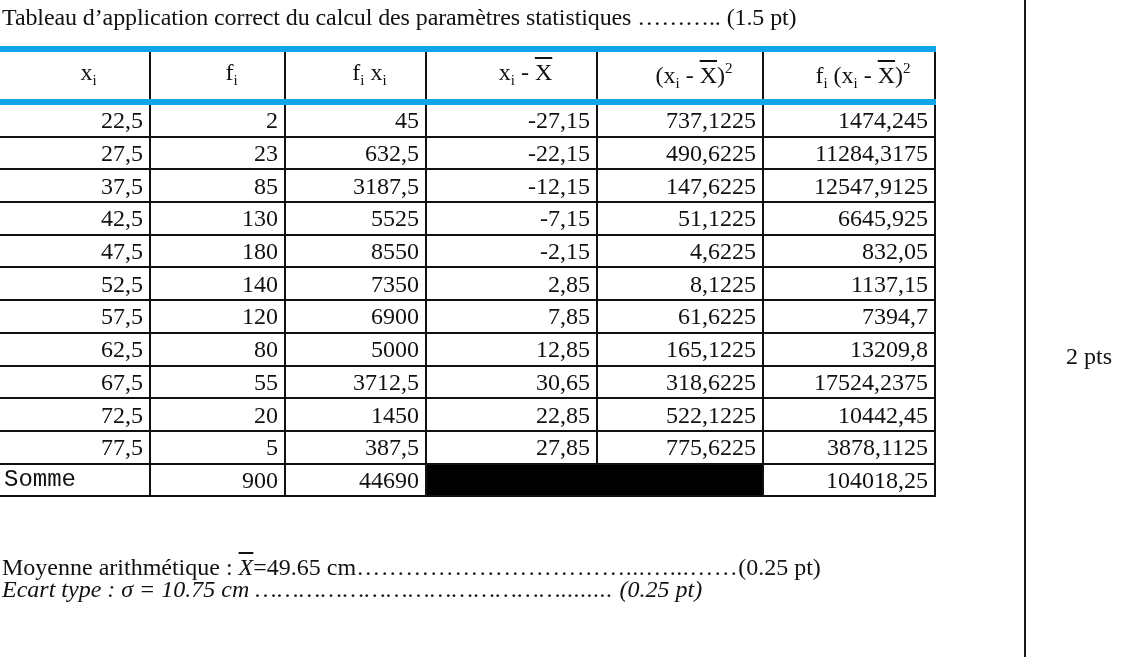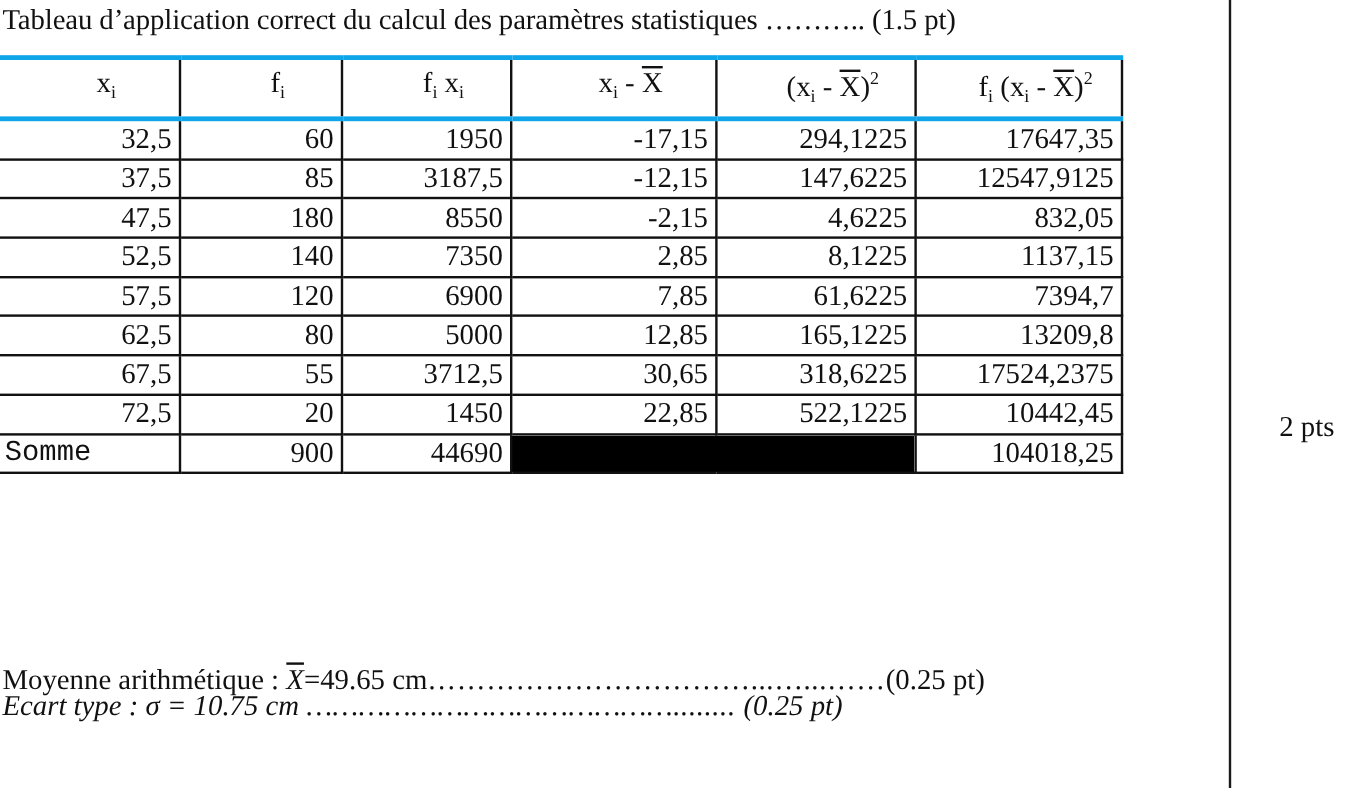--- a/index.html
+++ b/index.html
@@ -24,21 +24,21 @@
     position: absolute; left: 0; top: 46px;
     border-collapse: collapse; table-layout: fixed;
     font-size: 24px;
   }
   table.stats td, table.stats th {
     border: 2px solid #111111;
     padding: 0 6px 0 4px;
     height: 30.7px; line-height: 30px;
     white-space: nowrap; overflow: hidden;
   }
-  table.stats tr:first-child td, table.stats tr:first-child th { border-top: 4px solid #0ea5e9; padding-left: 34px; }
+  table.stats tr:first-child td, table.stats tr:first-child th { border-top: 6px solid #0ea5e9; padding-left: 34px; }
   table.stats td:first-child, table.stats th:first-child { border-left: none; }
   table.stats th {
     font-weight: normal; text-align: center; height: 33px; line-height: 32px;
   }
   table.stats td { text-align: right; }
   table.stats td.label { text-align: left; font-family: Liberation Mono, monospace; }
   table.stats td.blackout { background: #000000; }
   .xbar { text-decoration: overline; }
   .sub { font-size: 15px; vertical-align: -5px; }
   .sup { font-size: 15px; vertical-align: 10px; }
@@ -72,34 +72,50 @@
       <th><span>x</span><span class="sub">i</span></th>
       <th><span>f</span><span class="sub">i</span></th>
       <th><span>f</span><span class="sub">i</span><span style="white-space:pre"> x</span><span class="sub">i</span></th>
       <th><span>x</span><span class="sub">i</span><span style="white-space:pre" class="hdr-xbar"> - <span class="xbar">X</span></span></th>
       <th><span>(x</span><span class="sub">i</span><span style="white-space:pre"> - <span class="xbar">X</span>)</span><span class="sup">2</span></th>
       <th><span>f</span><span class="sub">i</span><span style="white-space:pre"> (x</span><span class="sub">i</span><span style="white-space:pre"> - <span class="xbar">X</span>)</span><span class="sup">2</span></th>
     </tr>
   </thead>
   <tbody id="tbody">
     <tr>
-        <td>32,5</td>
-        <td>60</td>
-        <td>1950</td>
-        <td>-17,15</td>
-        <td>294,1225</td>
-        <td>17647,35</td>
+        <td>22,5</td>
+        <td>2</td>
+        <td>45</td>
+        <td>-27,15</td>
+        <td>737,1225</td>
+        <td>1474,245</td>
+      </tr>
+    <tr>
+        <td>27,5</td>
+        <td>23</td>
+        <td>632,5</td>
+        <td>-22,15</td>
+        <td>490,6225</td>
+        <td>11284,3175</td>
       </tr>
     <tr>
         <td>37,5</td>
         <td>85</td>
         <td>3187,5</td>
         <td>-12,15</td>
         <td>147,6225</td>
         <td>12547,9125</td>
+      </tr>
+    <tr>
+        <td>42,5</td>
+        <td>130</td>
+        <td>5525</td>
+        <td>-7,15</td>
+        <td>51,1225</td>
+        <td>6645,925</td>
       </tr>
     <tr>
         <td>47,5</td>
         <td>180</td>
         <td>8550</td>
         <td>-2,15</td>
         <td>4,6225</td>
         <td>832,05</td>
       </tr>
     <tr>
@@ -136,20 +152,28 @@
       </tr>
     <tr>
         <td>72,5</td>
         <td>20</td>
         <td>1450</td>
         <td>22,85</td>
         <td>522,1225</td>
         <td>10442,45</td>
       </tr>
     <tr>
+        <td>77,5</td>
+        <td>5</td>
+        <td>387,5</td>
+        <td>27,85</td>
+        <td>775,6225</td>
+        <td>3878,1125</td>
+      </tr>
+    <tr>
       <td class="label">Somme</td>
       <td>900</td>
       <td>44690</td>
       <td class="blackout" colspan="2"></td>
       <td>104018,25</td>
     </tr>
   </tbody>
 </table>
 
 <div class="line line1">

